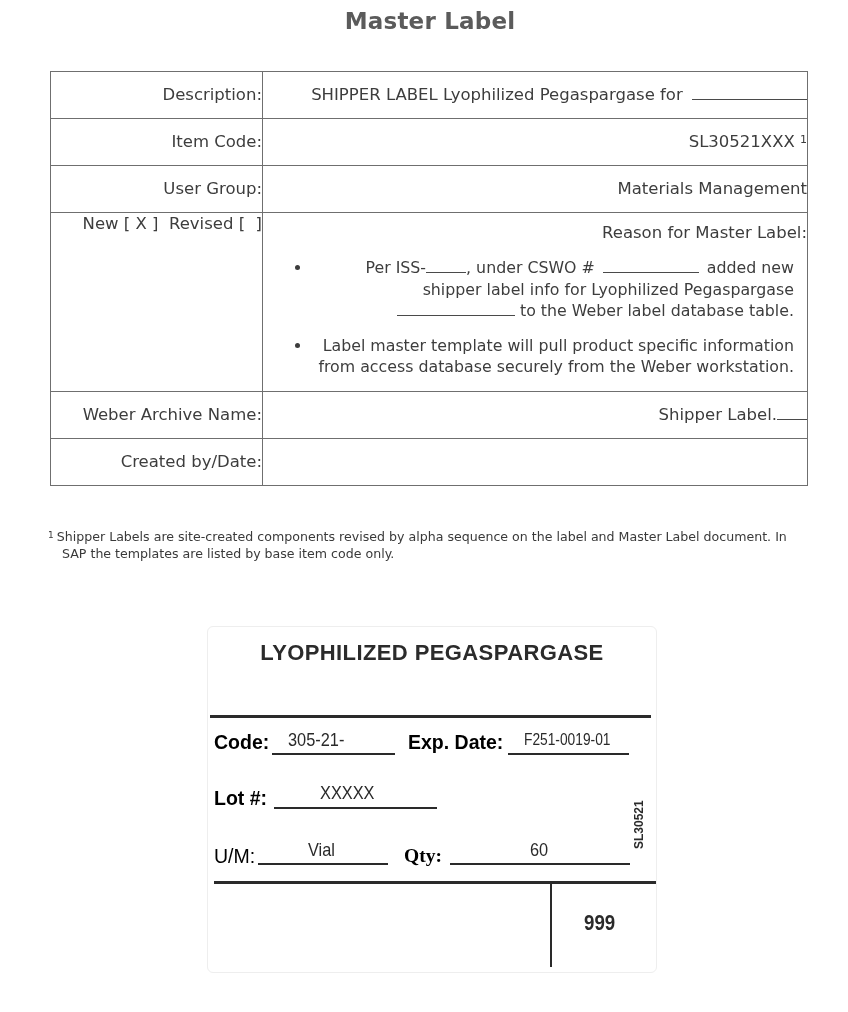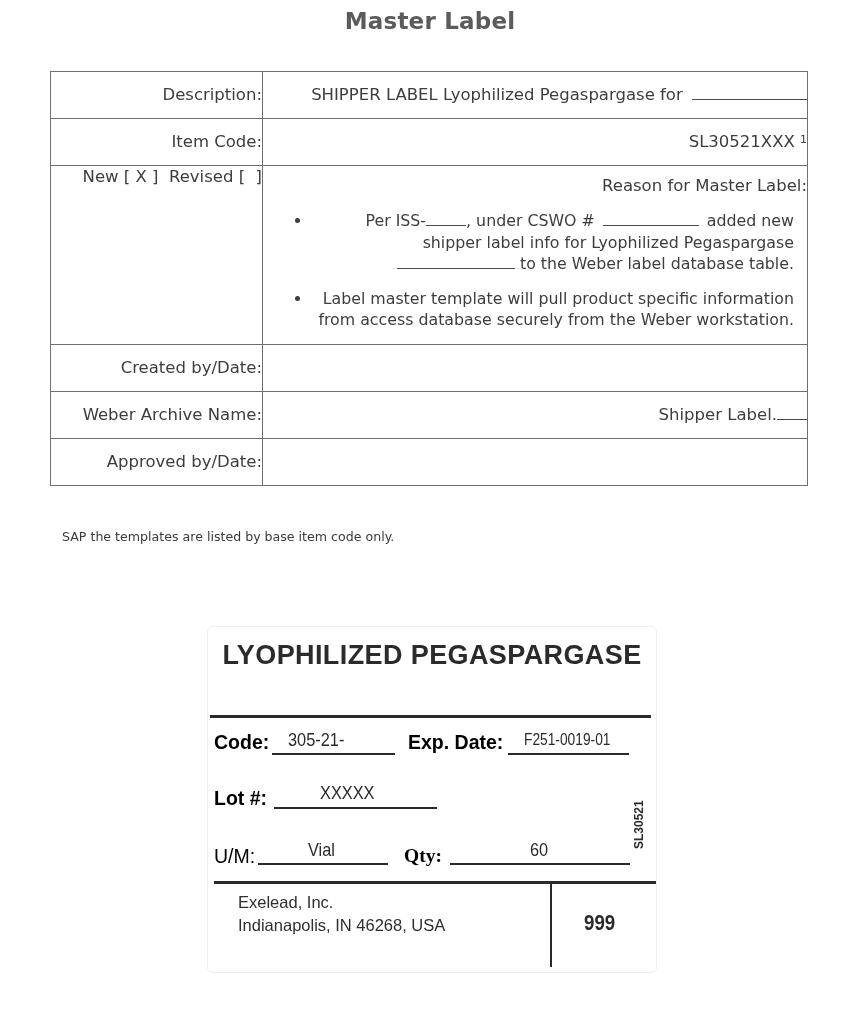--- a/index.html
+++ b/index.html
@@ -94,21 +94,21 @@
       font-family: "Liberation Sans", sans-serif;
       color: #222222;
     }
     .label-title {
       position: absolute;
       left: 0;
       top: 13px;
       width: 100%;
       text-align: center;
       font-weight: bold;
-      font-size: 27px;
+      font-size: 22px;
       letter-spacing: 0.4px;
       color: #2b2b2b;
     }
     .rule {
       position: absolute;
       background: #2a2a2a;
     }
     .field {
       position: absolute;
       font-weight: bold;
@@ -177,55 +177,56 @@
       <span>SHIPPER LABEL Lyophilized Pegaspargase for</span>
       <span class="fill" style="width:115px;margin-left:4px;"></span>
     </td>
   </tr>
   <tr class="row-std">
     <td class="lbl">Item Code:</td>
     <td class="val">
       <span>SL30521XXX</span>
       <span class="sup">1</span>
     </td>
+  </tr>
+  <tr class="row-std">
+    <td class="lbl">User Group:</td>
+    <td class="val">Materials Management</td>
   </tr>
   <tr class="row-reason">
     <td class="lbl" style="white-space:pre;">New [ X ]  Revised [  ]</td>
     <td class="val">
       <div class="reason-head">Reason for Master Label:</div>
       <ul class="reasons">
         <li>
           <span>Per ISS-</span><span class="fill" style="width:40px;"></span><span>, under CSWO #</span>
           <span class="fill" style="width:96px;margin:0 3px;"></span>
           <span>added new shipper label info for Lyophilized Pegaspargase</span>
           <span class="fill" style="width:118px;margin-left:2px;"></span>
           <span>to the Weber label database table.</span>
         </li>
         <li>Label master template will pull product specific information from access database securely from the Weber workstation.</li>
       </ul>
     </td>
   </tr>
   <tr class="row-std">
+    <td class="lbl">Weber Archive Name:</td>
+    <td class="val">
+      <span>Shipper Label.</span><span class="fill" style="width:30px;"></span>
+    </td>
+  </tr>
+  <tr class="row-std">
     <td class="lbl">Created by/Date:</td>
     <td class="val"></td>
   </tr>
-  <tr class="row-std">
-    <td class="lbl">Weber Archive Name:</td>
-    <td class="val">
-      <span>Shipper Label.</span><span class="fill" style="width:30px;"></span>
-    </td>
-  </tr>
-  <tr class="row-std">
-    <td class="lbl">Approved by/Date:</td>
-    <td class="val"></td>
-  </tr>
 </tbody>
   </table>
 
 <div class="footnote">
+  <div><span class="fn-mark">1</span><span>Shipper Labels are site-created components revised by alpha sequence on the label and Master Label document.  In</span></div>
   <div class="fn-line2">SAP the templates are listed by base item code only.</div>
 </div>
 
 <div class="label-card">
   <div class="label-title">LYOPHILIZED PEGASPARGASE</div>
   <div class="rule" style="left:2px;top:88px;width:441px;height:3px;"></div>
 
   <div class="field" style="left:6px;top:104px;">Code:</div>
   <div class="field-line" style="left:64px;top:126px;width:123px;"></div>
   <div class="field-val" style="left:80px;top:102px;">305-21-</div>
@@ -244,18 +245,14 @@
 
   <div class="field" style="left:196px;top:218px;font-family:Liberation Serif, serif;">Qty:</div>
   <div class="field-line" style="left:242px;top:236px;width:180px;"></div>
   <div class="field-val" style="left:322px;top:212px;">60</div>
 
   <div class="side-code" style="left:424px;top:222px;">SL30521</div>
 
   <div class="rule" style="left:6px;top:254px;width:442px;height:3px;"></div>
   <div class="rule" style="left:342px;top:256px;width:2px;height:84px;"></div>
 
-  <div class="company">
-    <div>Exelead, Inc.</div>
-    <div>Indianapolis, IN 46268, USA</div>
-  </div>
   <div class="qty-box">999</div>
 </div>
 
 </body></html>

